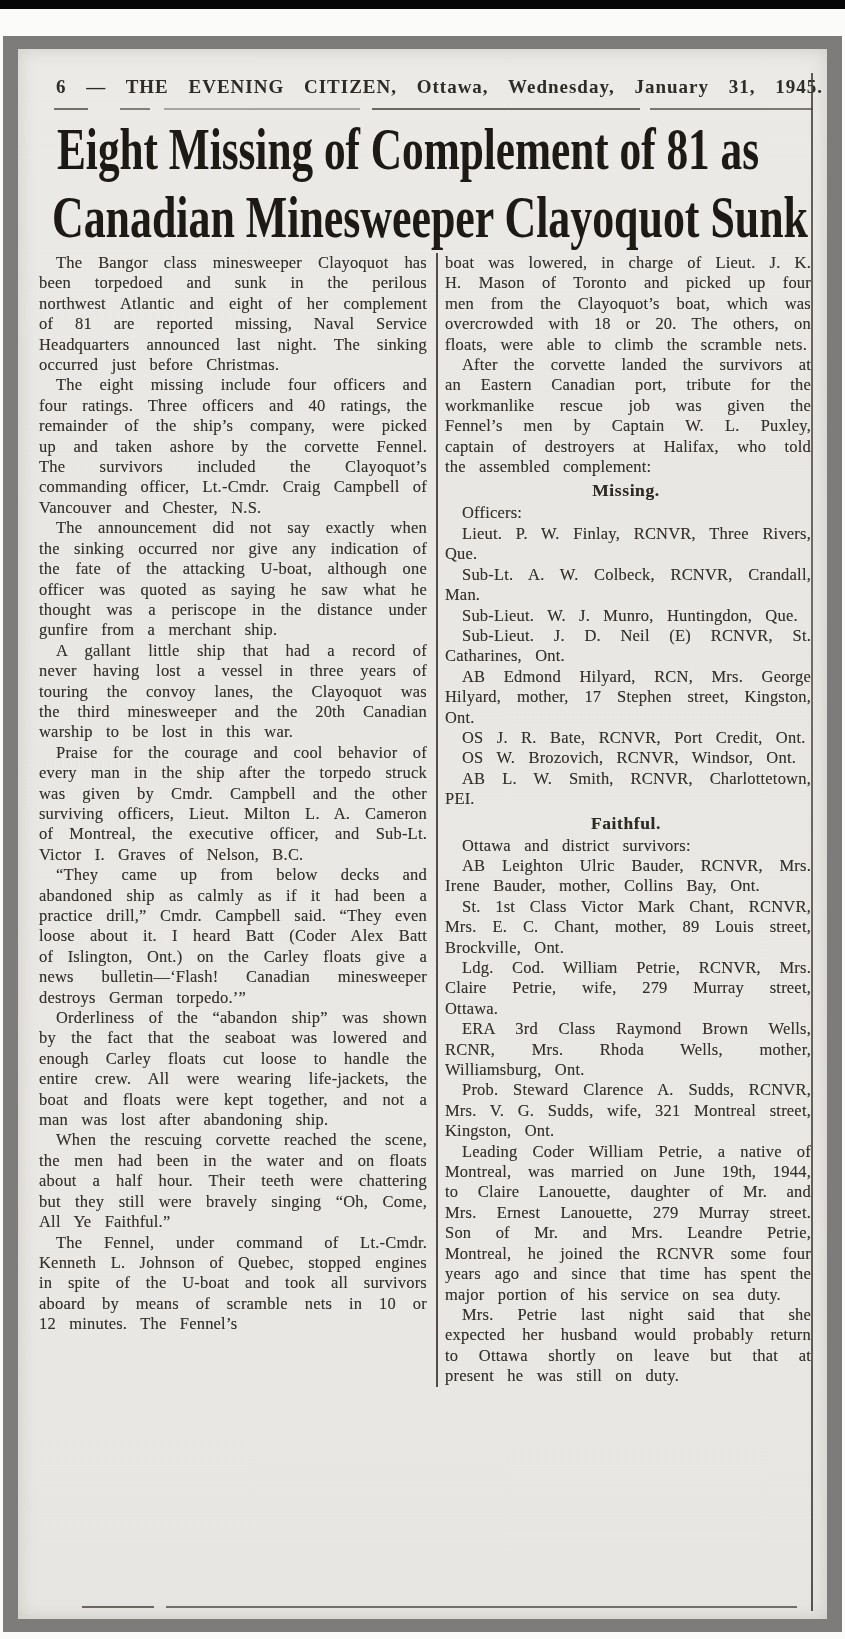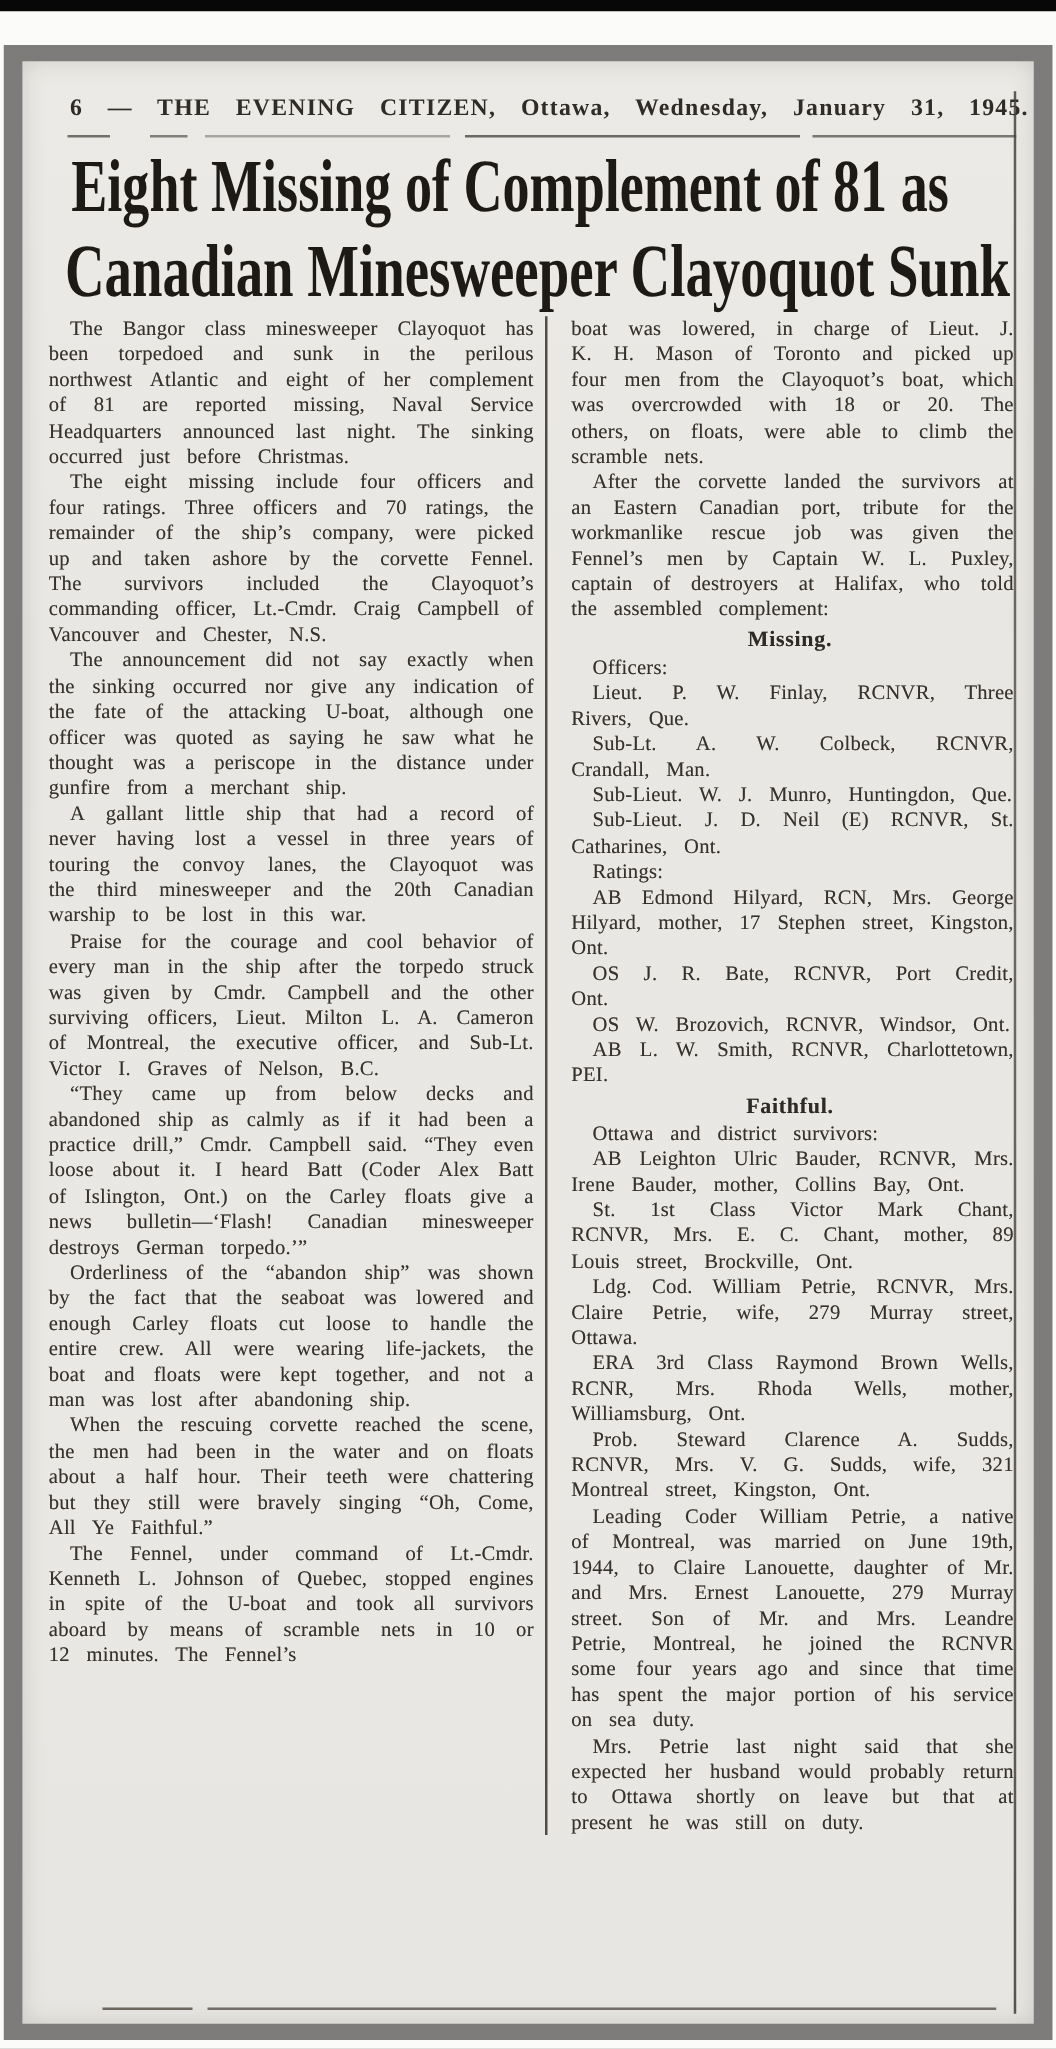--- a/index.html
+++ b/index.html
@@ -48,21 +48,21 @@
   .columns {
     position:absolute; top:204px; left:21px; width:772px;
     display:flex;
     justify-content:space-between;
   }
   .col { box-sizing:border-box; }
   .col-left {
     width:399px; padding-right:9px;
     border-right:2px solid #514d46;
   }
-  .col-right { flex:1; padding-left:19px; }
+  .col-right { flex:1; padding-left:7px; }
   .para {
     margin:0; text-indent:17px;
     font-size:16.5px; line-height:20.4px;
     text-align:justify; color:#36322b;
     word-spacing:9px; letter-spacing:0.2px;
     text-shadow:0 0 0.5px rgba(54,50,43,0.45);
   }
   .para.no-indent { text-indent:0; }
   .col-heading {
     margin:3px 4px 2px 0; text-align:center;
@@ -102,39 +102,38 @@
     </div>
 
     <svg class="headline-svg" width="807" height="190" xmlns="http://www.w3.org/2000/svg">
       <text class="hl" x="39" y="58" textLength="702" lengthAdjust="spacingAndGlyphs">Eight Missing of Complement of 81 as</text>
       <text class="hl" x="34" y="126" textLength="756" lengthAdjust="spacingAndGlyphs">Canadian Minesweeper Clayoquot Sunk</text>
     </svg>
 
     <div class="columns">
       <div class="col col-left">
           <p class="para">The Bangor class minesweeper Clayoquot has been torpedoed and sunk in the perilous northwest Atlantic and eight of her complement of 81 are reported missing, Naval Service Headquarters announced last night. The sinking occurred just before Christmas.</p>
-          <p class="para">The eight missing include four officers and four ratings. Three officers and 70 ratings, the remainder of the ship’s company, were picked up and taken ashore by the corvette Fennel. The survivors included the Clayoquot’s commanding officer, Lt.-Cmdr. Craig Campbell of Vancouver and Chester, N.S.</p>
+          <p class="para">The eight missing include four officers and four ratings. Three officers and 40 ratings, the remainder of the ship’s company, were picked up and taken ashore by the corvette Fennel. The survivors included the Clayoquot’s commanding officer, Lt.-Cmdr. Craig Campbell of Vancouver and Chester, N.S.</p>
           <p class="para">The announcement did not say exactly when the sinking occurred nor give any indication of the fate of the attacking U-boat, although one officer was quoted as saying he saw what he thought was a periscope in the distance under gunfire from a merchant ship.</p>
           <p class="para">A gallant little ship that had a record of never having lost a vessel in three years of touring the convoy lanes, the Clayoquot was the third minesweeper and the 20th Canadian warship to be lost in this war.</p>
           <p class="para">Praise for the courage and cool behavior of every man in the ship after the torpedo struck was given by Cmdr. Campbell and the other surviving officers, Lieut. Milton L. A. Cameron of Montreal, the executive officer, and Sub-Lt. Victor I. Graves of Nelson, B.C.</p>
           <p class="para">“They came up from below decks and abandoned ship as calmly as if it had been a practice drill,” Cmdr. Campbell said. “They even loose about it. I heard Batt (Coder Alex Batt of Islington, Ont.) on the Carley floats give a news bulletin—‘Flash! Canadian minesweeper destroys German torpedo.’”</p>
           <p class="para">Orderliness of the “abandon ship” was shown by the fact that the seaboat was lowered and enough Carley floats cut loose to handle the entire crew. All were wearing life-jackets, the boat and floats were kept together, and not a man was lost after abandoning ship.</p>
           <p class="para">When the rescuing corvette reached the scene, the men had been in the water and on floats about a half hour. Their teeth were chattering but they still were bravely singing “Oh, Come, All Ye Faithful.”</p>
           <p class="para">The Fennel, under command of Lt.-Cmdr. Kenneth L. Johnson of Quebec, stopped engines in spite of the U-boat and took all survivors aboard by means of scramble nets in 10 or 12 minutes. The Fennel’s</p>
         </div>
       <div class="col col-right">
           <p class="para no-indent">boat was lowered, in charge of Lieut. J. K. H. Mason of Toronto and picked up four men from the Clayoquot’s boat, which was overcrowded with 18 or 20. The others, on floats, were able to climb the scramble nets.</p>
           <p class="para">After the corvette landed the survivors at an Eastern Canadian port, tribute for the workmanlike rescue job was given the Fennel’s men by Captain W. L. Puxley, captain of destroyers at Halifax, who told the assembled complement:</p>
           <p class="col-heading">Missing.</p>
           <p class="para">Officers:</p>
           <p class="para">Lieut. P. W. Finlay, RCNVR, Three Rivers, Que.</p>
           <p class="para">Sub-Lt. A. W. Colbeck, RCNVR, Crandall, Man.</p>
           <p class="para">Sub-Lieut. W. J. Munro, Huntingdon, Que.</p>
           <p class="para">Sub-Lieut. J. D. Neil (E) RCNVR, St. Catharines, Ont.</p>
-          <p class="para">Ratings:</p>
           <p class="para">AB Edmond Hilyard, RCN, Mrs. George Hilyard, mother, 17 Stephen street, Kingston, Ont.</p>
           <p class="para">OS J. R. Bate, RCNVR, Port Credit, Ont.</p>
           <p class="para">OS W. Brozovich, RCNVR, Windsor, Ont.</p>
           <p class="para">AB L. W. Smith, RCNVR, Charlottetown, PEI.</p>
           <p class="col-heading">Faithful.</p>
           <p class="para">Ottawa and district survivors:</p>
           <p class="para">AB Leighton Ulric Bauder, RCNVR, Mrs. Irene Bauder, mother, Collins Bay, Ont.</p>
           <p class="para">St. 1st Class Victor Mark Chant, RCNVR, Mrs. E. C. Chant, mother, 89 Louis street, Brockville, Ont.</p>
           <p class="para">Ldg. Cod. William Petrie, RCNVR, Mrs. Claire Petrie, wife, 279 Murray street, Ottawa.</p>
           <p class="para">ERA 3rd Class Raymond Brown Wells, RCNR, Mrs. Rhoda Wells, mother, Williamsburg, Ont.</p>

